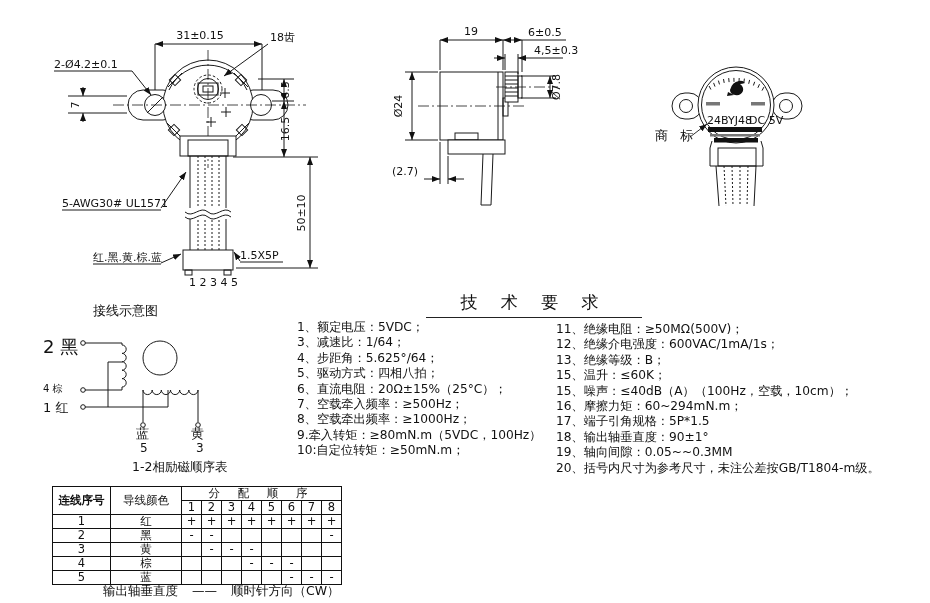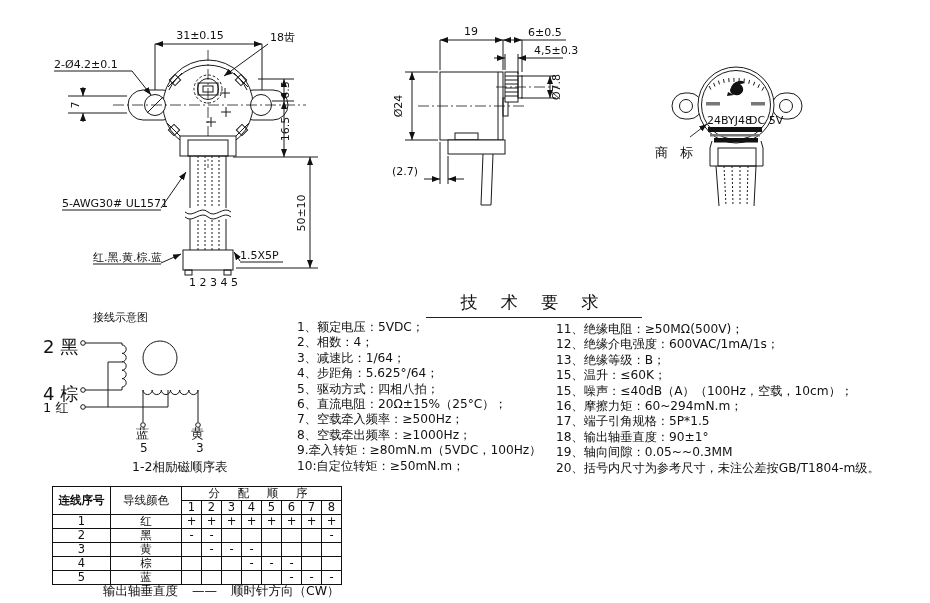--- a/index.html
+++ b/index.html
@@ -279,55 +279,54 @@
       <rect x="68" y="92" width="38" height="18"></rect>
       <line x1="66" y1="110" x2="69" y2="150"></line>
       <line x1="74" y1="110" x2="76" y2="150" stroke-dasharray="2 2"></line>
       <line x1="82" y1="110" x2="83" y2="150" stroke-dasharray="2 2"></line>
       <line x1="90" y1="110" x2="90" y2="150" stroke-dasharray="2 2"></line>
       <line x1="98" y1="110" x2="97" y2="150" stroke-dasharray="2 2"></line>
       <line x1="106" y1="110" x2="104" y2="150"></line>
     </g>
     <line class="dim" x1="40" y1="81" x2="57" y2="68" marker-end="url(#arr)"></line>
   </svg>
-  <span class="lbl" style="left:655px;top:127px;font-size:13px;letter-spacing:4px;margin-top:17px;">商 标</span>
-
-  <span class="lbl" style="left:93px;top:310px;font-size:11px;text-align:right;">接线示意图</span>
+  <span class="lbl" style="left:655px;top:127px;font-size:13px;letter-spacing:4px;">商 标</span>
+
+  <span class="lbl" style="left:93px;top:302px;font-size:13px;text-align:right;">接线示意图</span>
   <svg class="abs" style="left:28px;top:298px;" width="265" height="185" viewBox="0 0 265 185">
     <g>
       <circle cx="55" cy="45" r="2.3"></circle>
       <circle cx="55" cy="92" r="2.3"></circle>
       <circle cx="55" cy="109" r="2.3"></circle>
       <circle cx="115" cy="127" r="2.3"></circle>
       <circle cx="170" cy="127" r="2.3"></circle>
       <line x1="57" y1="45" x2="94" y2="45"></line>
       <path d="M94,45 L94,47 a4.2,4.2 0 0 1 0,8.4 a4.2,4.2 0 0 1 0,8.4 a4.2,4.2 0 0 1 0,8.4 a4.2,4.2 0 0 1 0,8.4 a4.2,4.2 0 0 1 0,8.4 L94,92"></path>
       <line x1="57" y1="92" x2="94" y2="92"></line>
       <path d="M94,64 L80,64 L80,109"></path>
       <line x1="57" y1="109" x2="140" y2="109"></line>
       <line x1="140" y1="109" x2="140" y2="92"></line>
       <path d="M115,92 a4.58,4.58 0 0 0 9.17,0 a4.58,4.58 0 0 0 9.17,0 a4.58,4.58 0 0 0 9.17,0 a4.58,4.58 0 0 0 9.17,0 a4.58,4.58 0 0 0 9.17,0 a4.58,4.58 0 0 0 9.17,0"></path>
       <line x1="115" y1="92" x2="115" y2="124"></line>
       <line x1="170" y1="92" x2="170" y2="124"></line>
       <circle cx="132" cy="60" r="17"></circle>
     </g>
   </svg>
   <span class="lbl" style="left:43px;top:335px;font-size:18px;">2 黑</span>
-  <span class="lbl" style="left:43px;top:382px;font-size:18px;">4 棕</span>
+  <span class="lbl" style="left:43px;top:382px;font-size:10px;">4 棕</span>
   <span class="lbl" style="left:43px;top:399px;font-size:13px;">1 红</span>
   <span class="lbl" style="left:136px;top:425px;font-size:13px;">蓝</span>
   <span class="lbl" style="left:140px;top:441px;">5</span>
   <span class="lbl" style="left:191px;top:425px;font-size:13px;">黄</span>
   <span class="lbl" style="left:196px;top:441px;">3</span>
   <span class="lbl" style="left:132px;top:459px;font-size:12.5px;">1-2相励磁顺序表</span>
 
   <div id="tech-title">技 术 要 求</div>
   <div class="tech-col" style="left:297px;top:320px;">
       <div class="tech-item">1、额定电压：5VDC；</div>
-      <div class="tech-item">2、相数：4；</div>
       <div class="tech-item">3、减速比：1/64；</div>
       <div class="tech-item">4、步距角：5.625°/64；</div>
       <div class="tech-item">5、驱动方式：四相八拍；</div>
       <div class="tech-item">6、直流电阻：20Ω±15%（25°C）；</div>
       <div class="tech-item">7、空载牵入频率：≥500Hz；</div>
       <div class="tech-item">8、空载牵出频率：≥1000Hz；</div>
       <div class="tech-item">9.牵入转矩：≥80mN.m（5VDC，100Hz）</div>
       <div class="tech-item">10:自定位转矩：≥50mN.m；</div>
     </div>
   <div class="tech-col" style="left:556px;top:322px;line-height:15.6px;">

